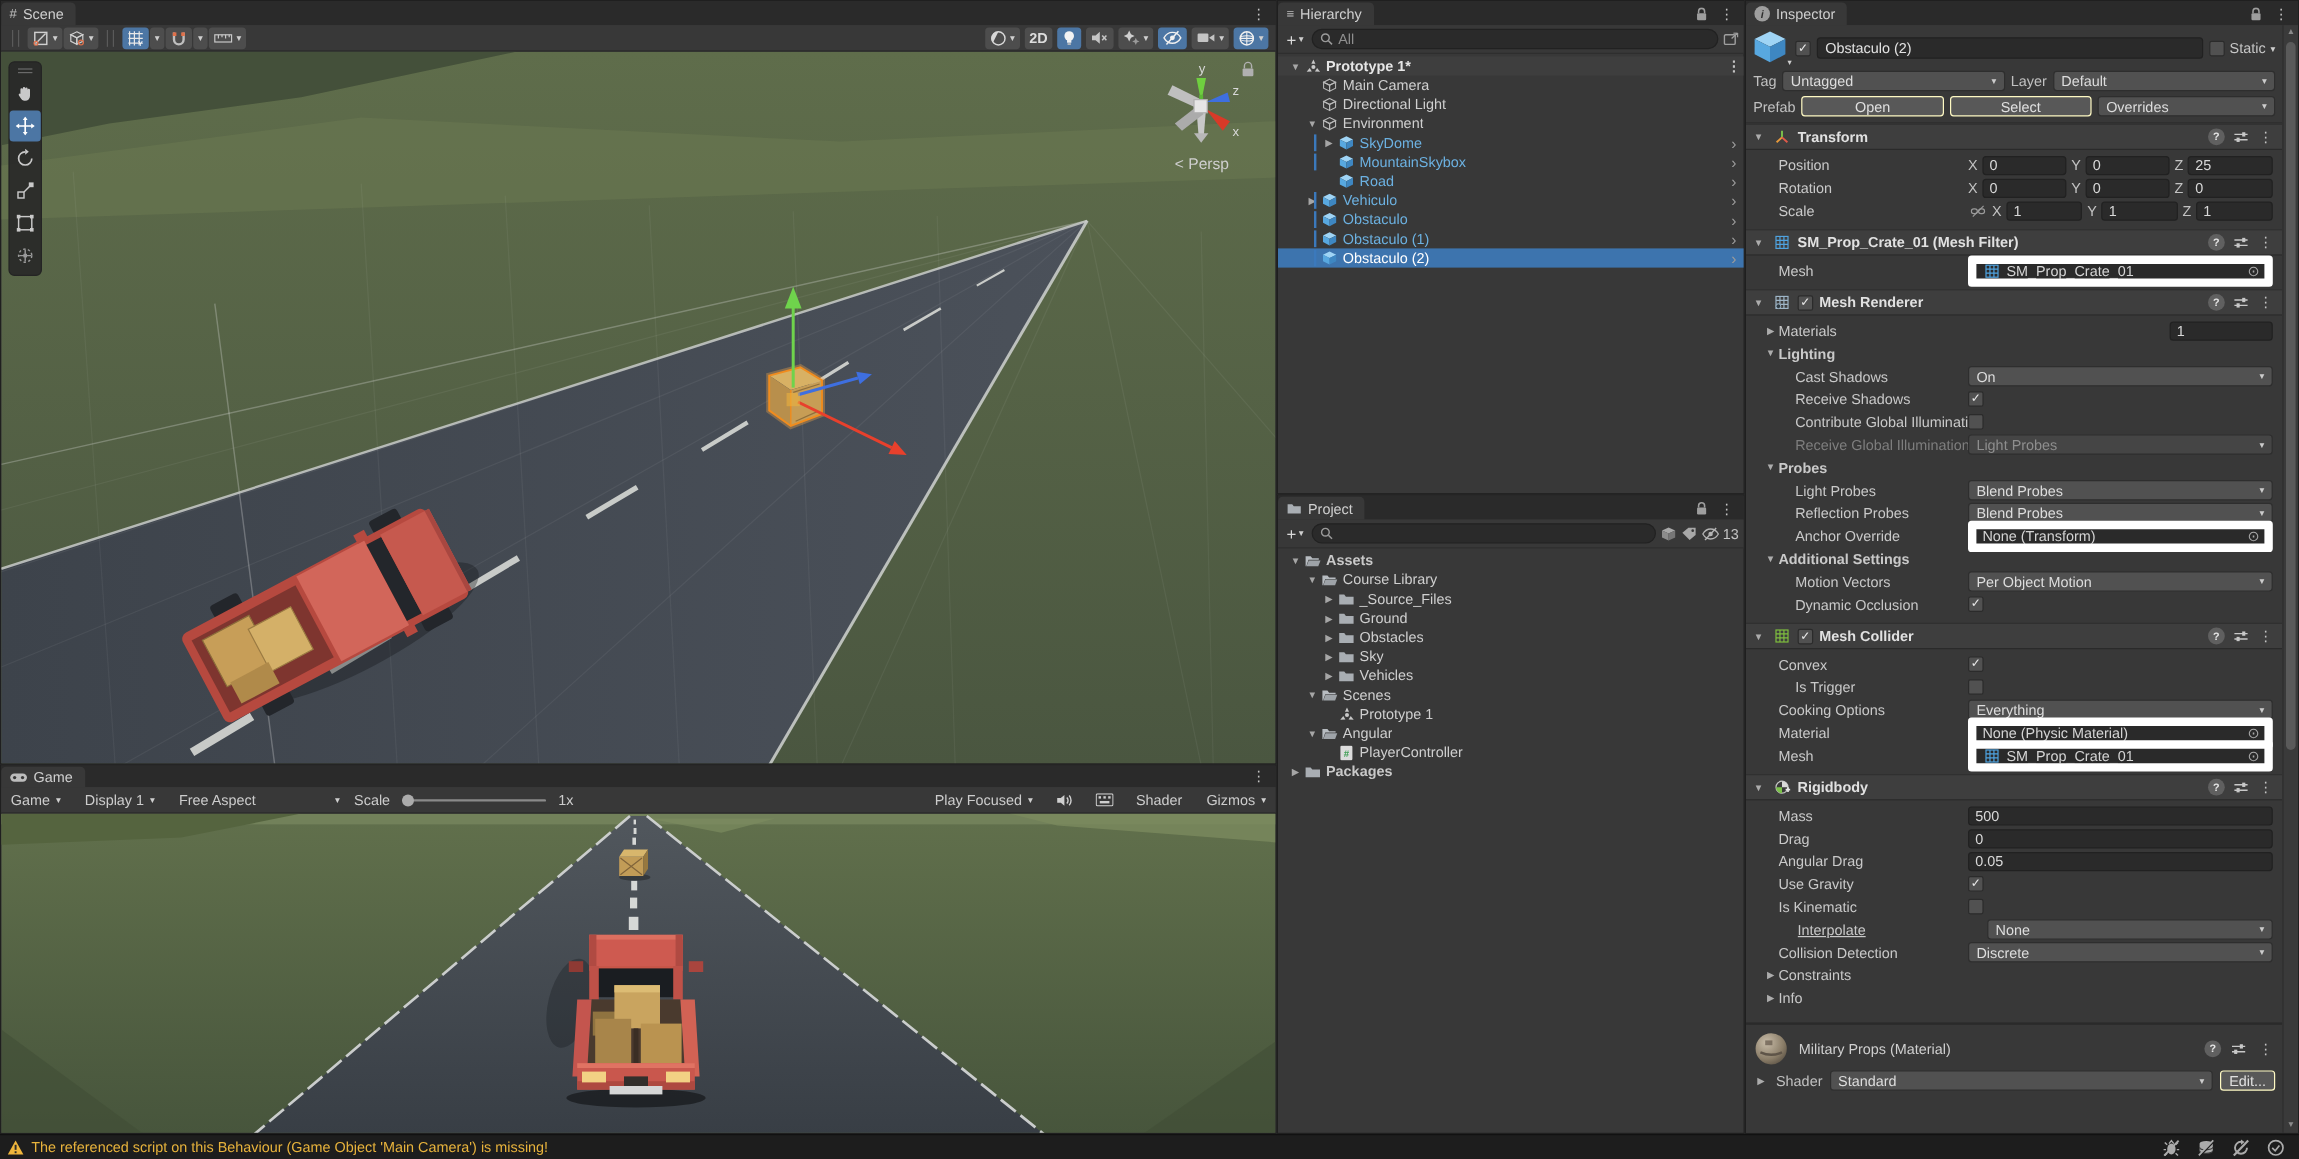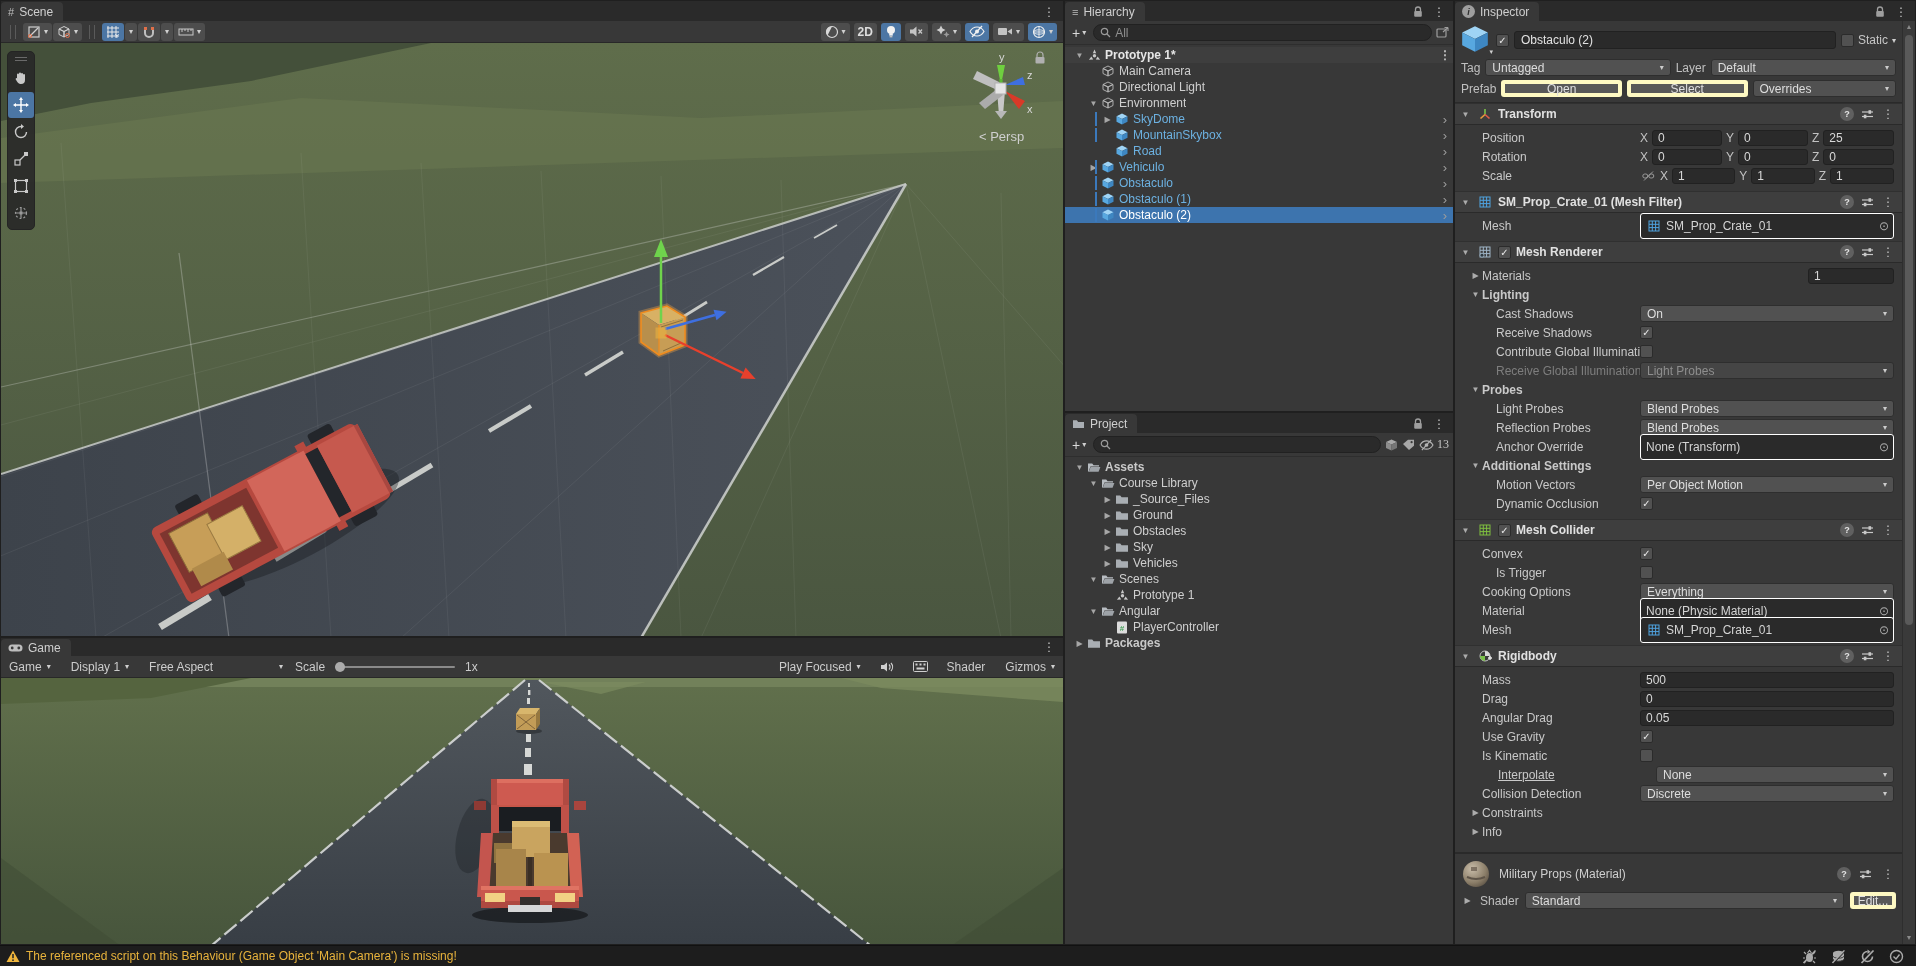--- a/index.html
+++ b/index.html
@@ -85,41 +85,41 @@
     display:flex; align-items:center; padding:0 6px; color:#E2E2E2; }
   .static-grp { display:flex; align-items:center; gap:4px; color:#C6C6C6; }
   .ih-row2, .ih-row3 { display:flex; align-items:center; gap:5px; margin-top:4px; }
   .mini-label { color:#C0C0C0; flex:none; }
   .dd { flex:1; height:17px; background:#515151; border:1px solid #2E2E2E; border-radius:3px;
     display:flex; align-items:center; padding:0 6px; gap:4px; color:#DDDDDD; min-width:0; }
   .dd .dd-text { flex:1; overflow:hidden; white-space:nowrap; }
   .dd .dd-arrow { font-size:8px; color:#CCC; }
   .dd.disabled { background:#454545; color:#8E8E8E; }
   .dd.disabled .dd-text { color:#8E8E8E; }
-  .btn { flex:1; height:17px; background:#585858; border:4px solid #fef9c3; border-radius:3px;
+  .btn { flex:1; height:17px; background:#585858; border:1px solid #fef9c3; border-radius:3px;
     display:flex; align-items:center; justify-content:center; color:#E0E0E0; }
   .comp-header { height:22px; background:#3E3E3E; border-top:1px solid #303030; border-bottom:1px solid #2A2A2A;
     display:flex; align-items:center; gap:5px; padding:0 6px 0 4px; }
   .comp-title { font-weight:bold; color:#E1E1E1; white-space:nowrap; overflow:hidden; }
   .fold { width:13px; flex:none; font-size:8px; color:#ACACAC; text-align:center; }
   .help-icon { width:14px; height:14px; border-radius:50%; background:#606060; color:#E4E4E4;
     font-size:9px; font-weight:bold; display:flex; align-items:center; justify-content:center; }
   .comp-body { padding:3px 0 6px 0; }
   .i-row { display:flex; align-items:center; height:19px; padding:0 8px 0 14px; }
   .i-label { flex:none; overflow:hidden; white-space:nowrap; color:#C9C9C9; }
   .i-label.bold { font-weight:bold; }
   .i-label.disabled { color:#7E7E7E; }
   .val { flex:1; display:flex; align-items:center; min-width:0; }
   .vec3 { gap:4px; }
   .axis-group { flex:1; display:flex; align-items:center; gap:4px; min-width:0; }
   .axis-label { color:#C2C2C2; }
   .num-field, .tfield { flex:1; height:16px; background:#2A2A2A; border:1px solid #212121; border-radius:3px;
     display:flex; align-items:center; padding:0 5px; color:#D8D8D8; min-width:0; }
   .tfield.vf { flex:none; margin-left:auto; width:86px; }
-  .objfield { flex:1; height:26px; background:#2A2A2A; border:1px solid #ffffff; border-radius:3px;
+  .objfield { flex:1; height:26px; background:#2A2A2A; border:7px solid #ffffff; border-radius:3px;
     display:flex; align-items:center; gap:4px; padding:0 2px 0 5px; color:#D4D4D4; min-width:0; }
   .obj-text { flex:1; overflow:hidden; white-space:nowrap; }
   .picker { color:#A8A8A8; font-size:12px; padding:0 2px; }
   .mat-footer { border-top:2px solid #2A2A2A; margin-top:5px; padding:5px 6px 6px 6px; }
   .mat-row1 { display:flex; align-items:center; gap:8px; }
   .mat-title { color:#CFCFCF; flex:1; }
   .mat-row2 { display:flex; align-items:center; gap:6px; margin-top:3px; padding-left:14px; }
   .edit-btn { flex:none; width:46px; }
   .scrollbar { position:absolute; right:0; top:20px; bottom:0; width:13px; background:#3A3A3A; border-left:1px solid #2E2E2E; }
   .sb-arrow { height:12px; color:#8A8A8A; font-size:7px; text-align:center; line-height:12px; }
@@ -793,21 +793,21 @@
           <polygon points="1,3 6.5,5.5 6.5,11.5 1,9" fill="#8C8C8C"></polygon>
           <polygon points="12,3 6.5,5.5 6.5,11.5 12,9" fill="#767676"></polygon>
         </svg>
       </span>
     <span>
         <svg width="13" height="12" viewBox="0 0 13 12">
           <path d="M1,5 L6,0.8 H12 V6.8 L7,11 Z" fill="#A8A8A8"></path>
           <circle cx="9.6" cy="3.2" r="1.1" fill="#383838"></circle>
         </svg>
       </span>
-    <span style="display:flex;align-items:center;gap:3px;color:#C4C4C4;font-family:Liberation Serif, serif;">
+    <span style="display:flex;align-items:center;gap:3px;color:#C4C4C4;">
       <svg width="15" height="12" viewBox="0 0 16 13">
           <path d="M1,6.5 C3,3 6,2 8,2 C10,2 13,3 15,6.5 C13,10 10,11 8,11 C6,11 3,10 1,6.5 Z" fill="none" stroke="#B4B4B4" stroke-width="1.2"></path>
           <circle cx="8" cy="6.5" r="2" fill="#B4B4B4"></circle>
           <path d="M3,12 L13,1" stroke="#B4B4B4" stroke-width="1.3"></path>
         </svg>
       <span>13</span>
     </span>
   </div>
   <div class="tree">
       <div class="h-row">

